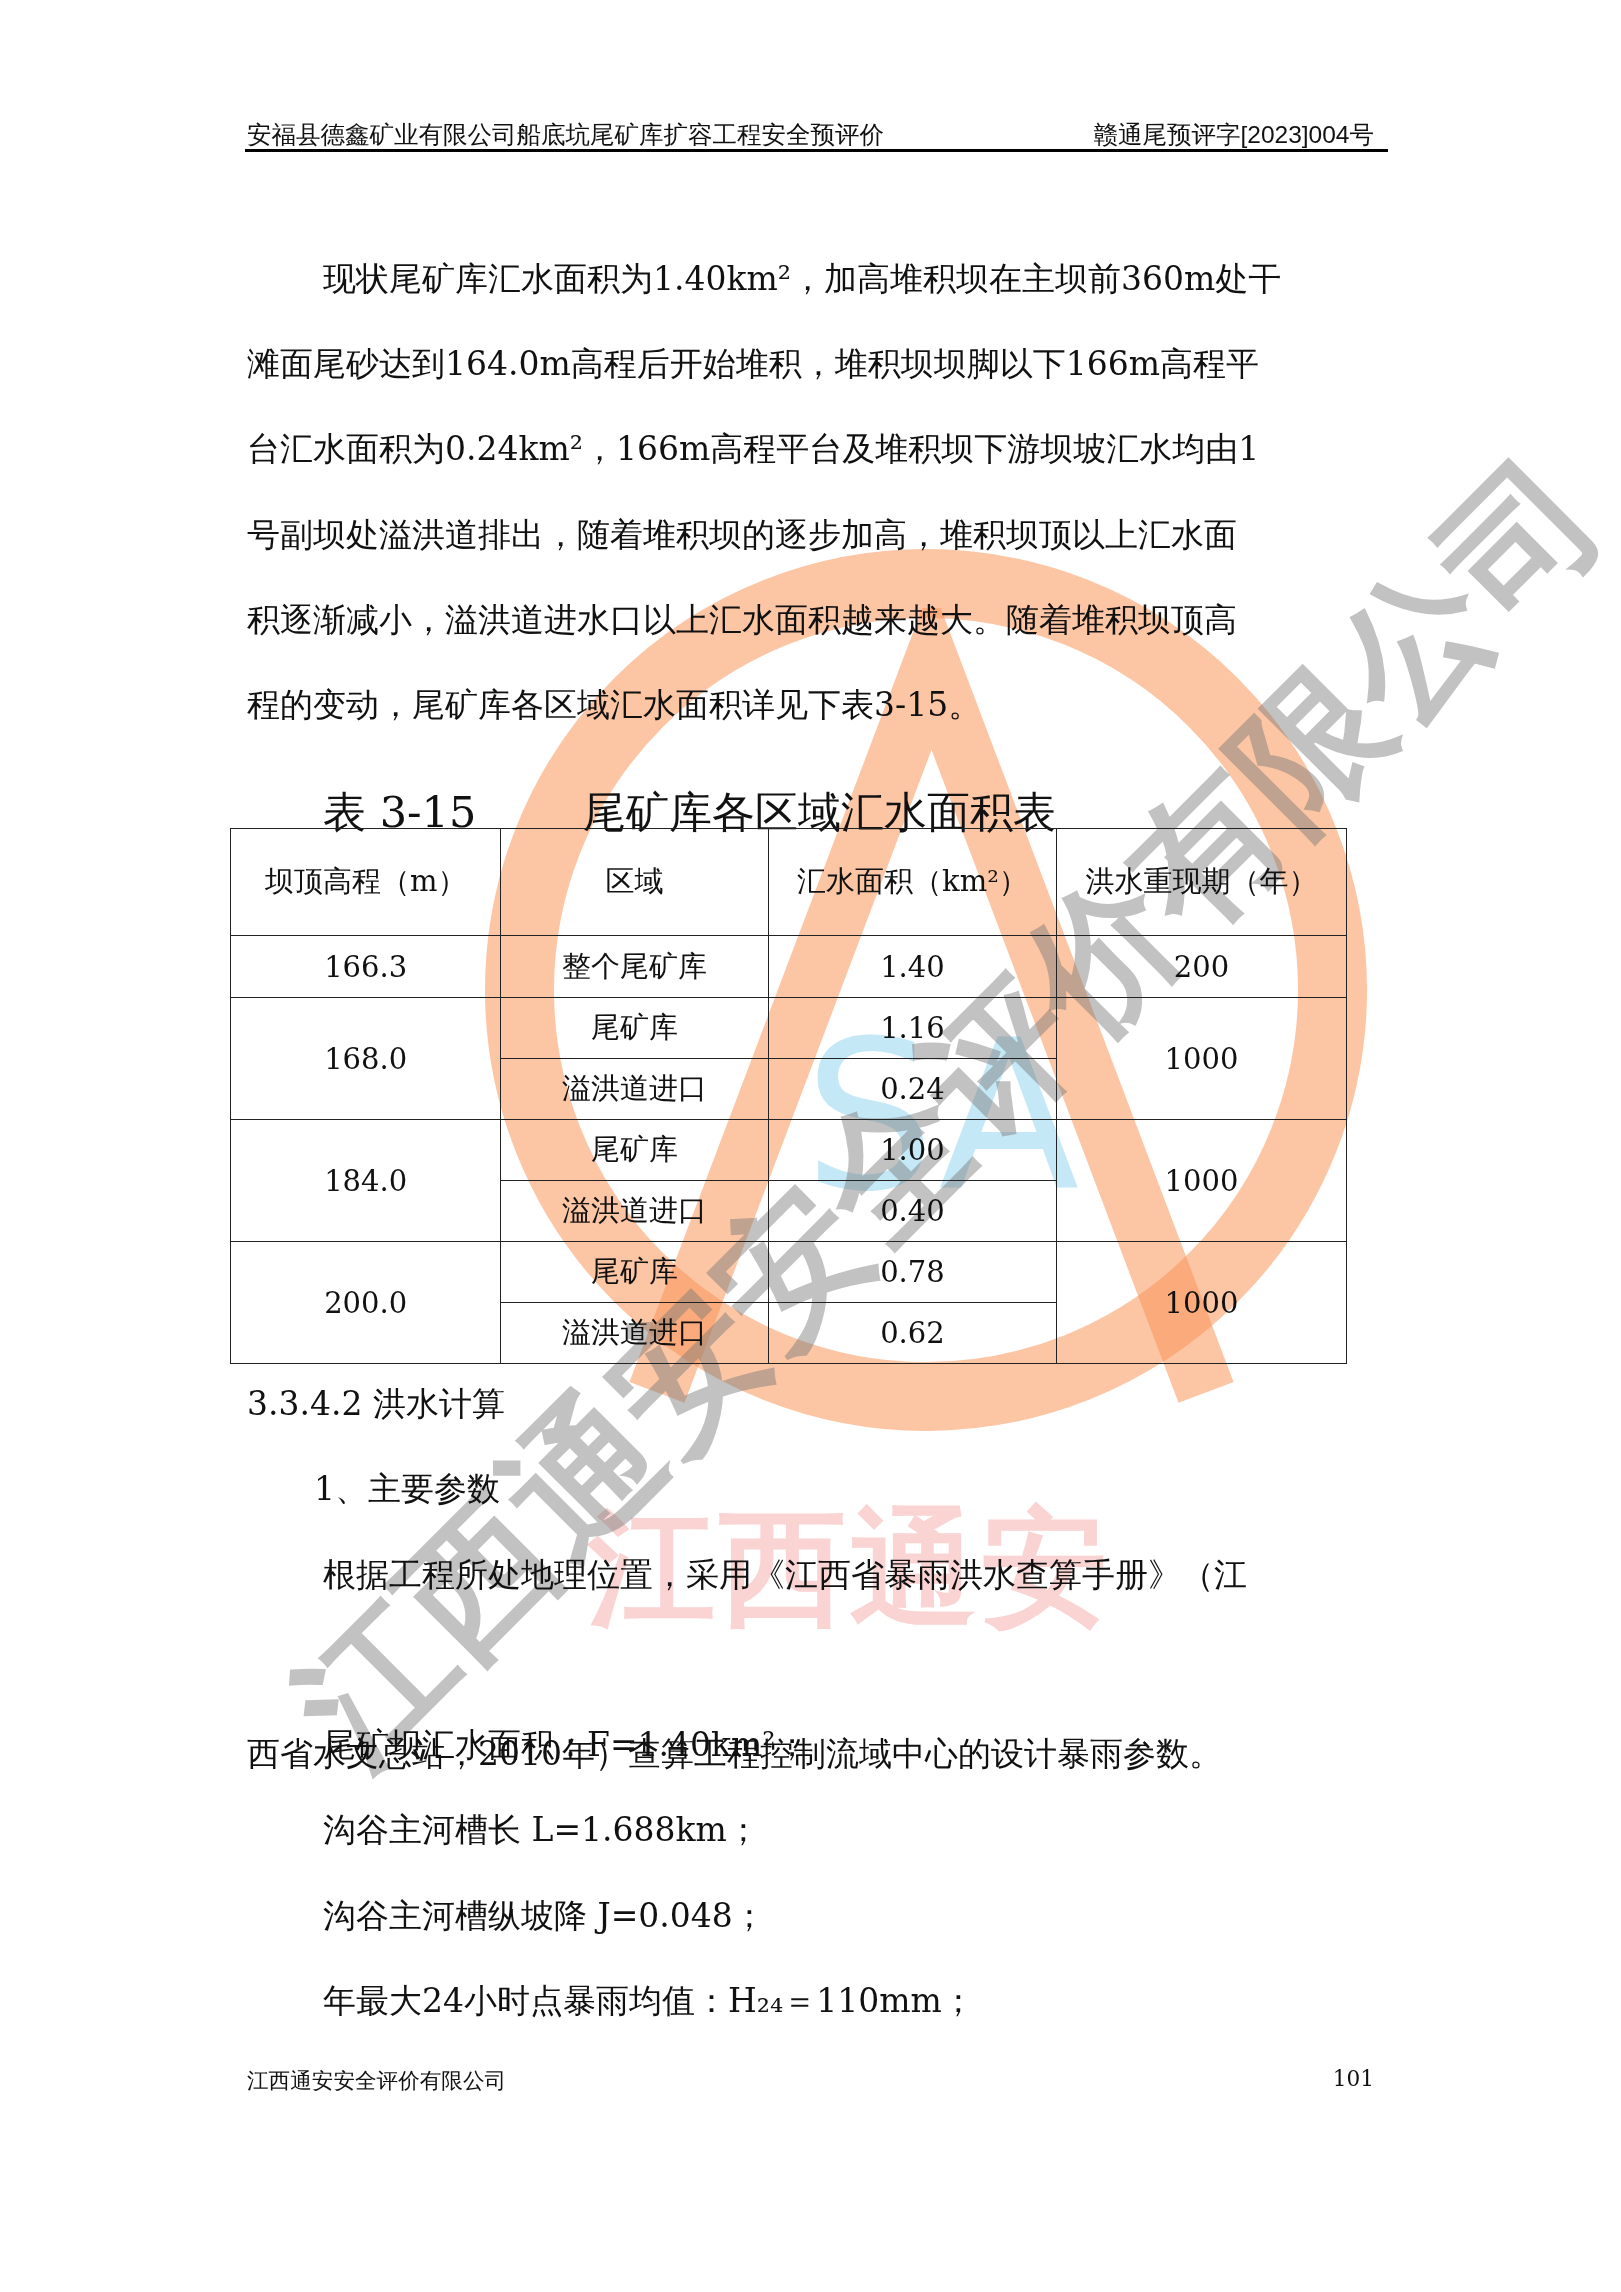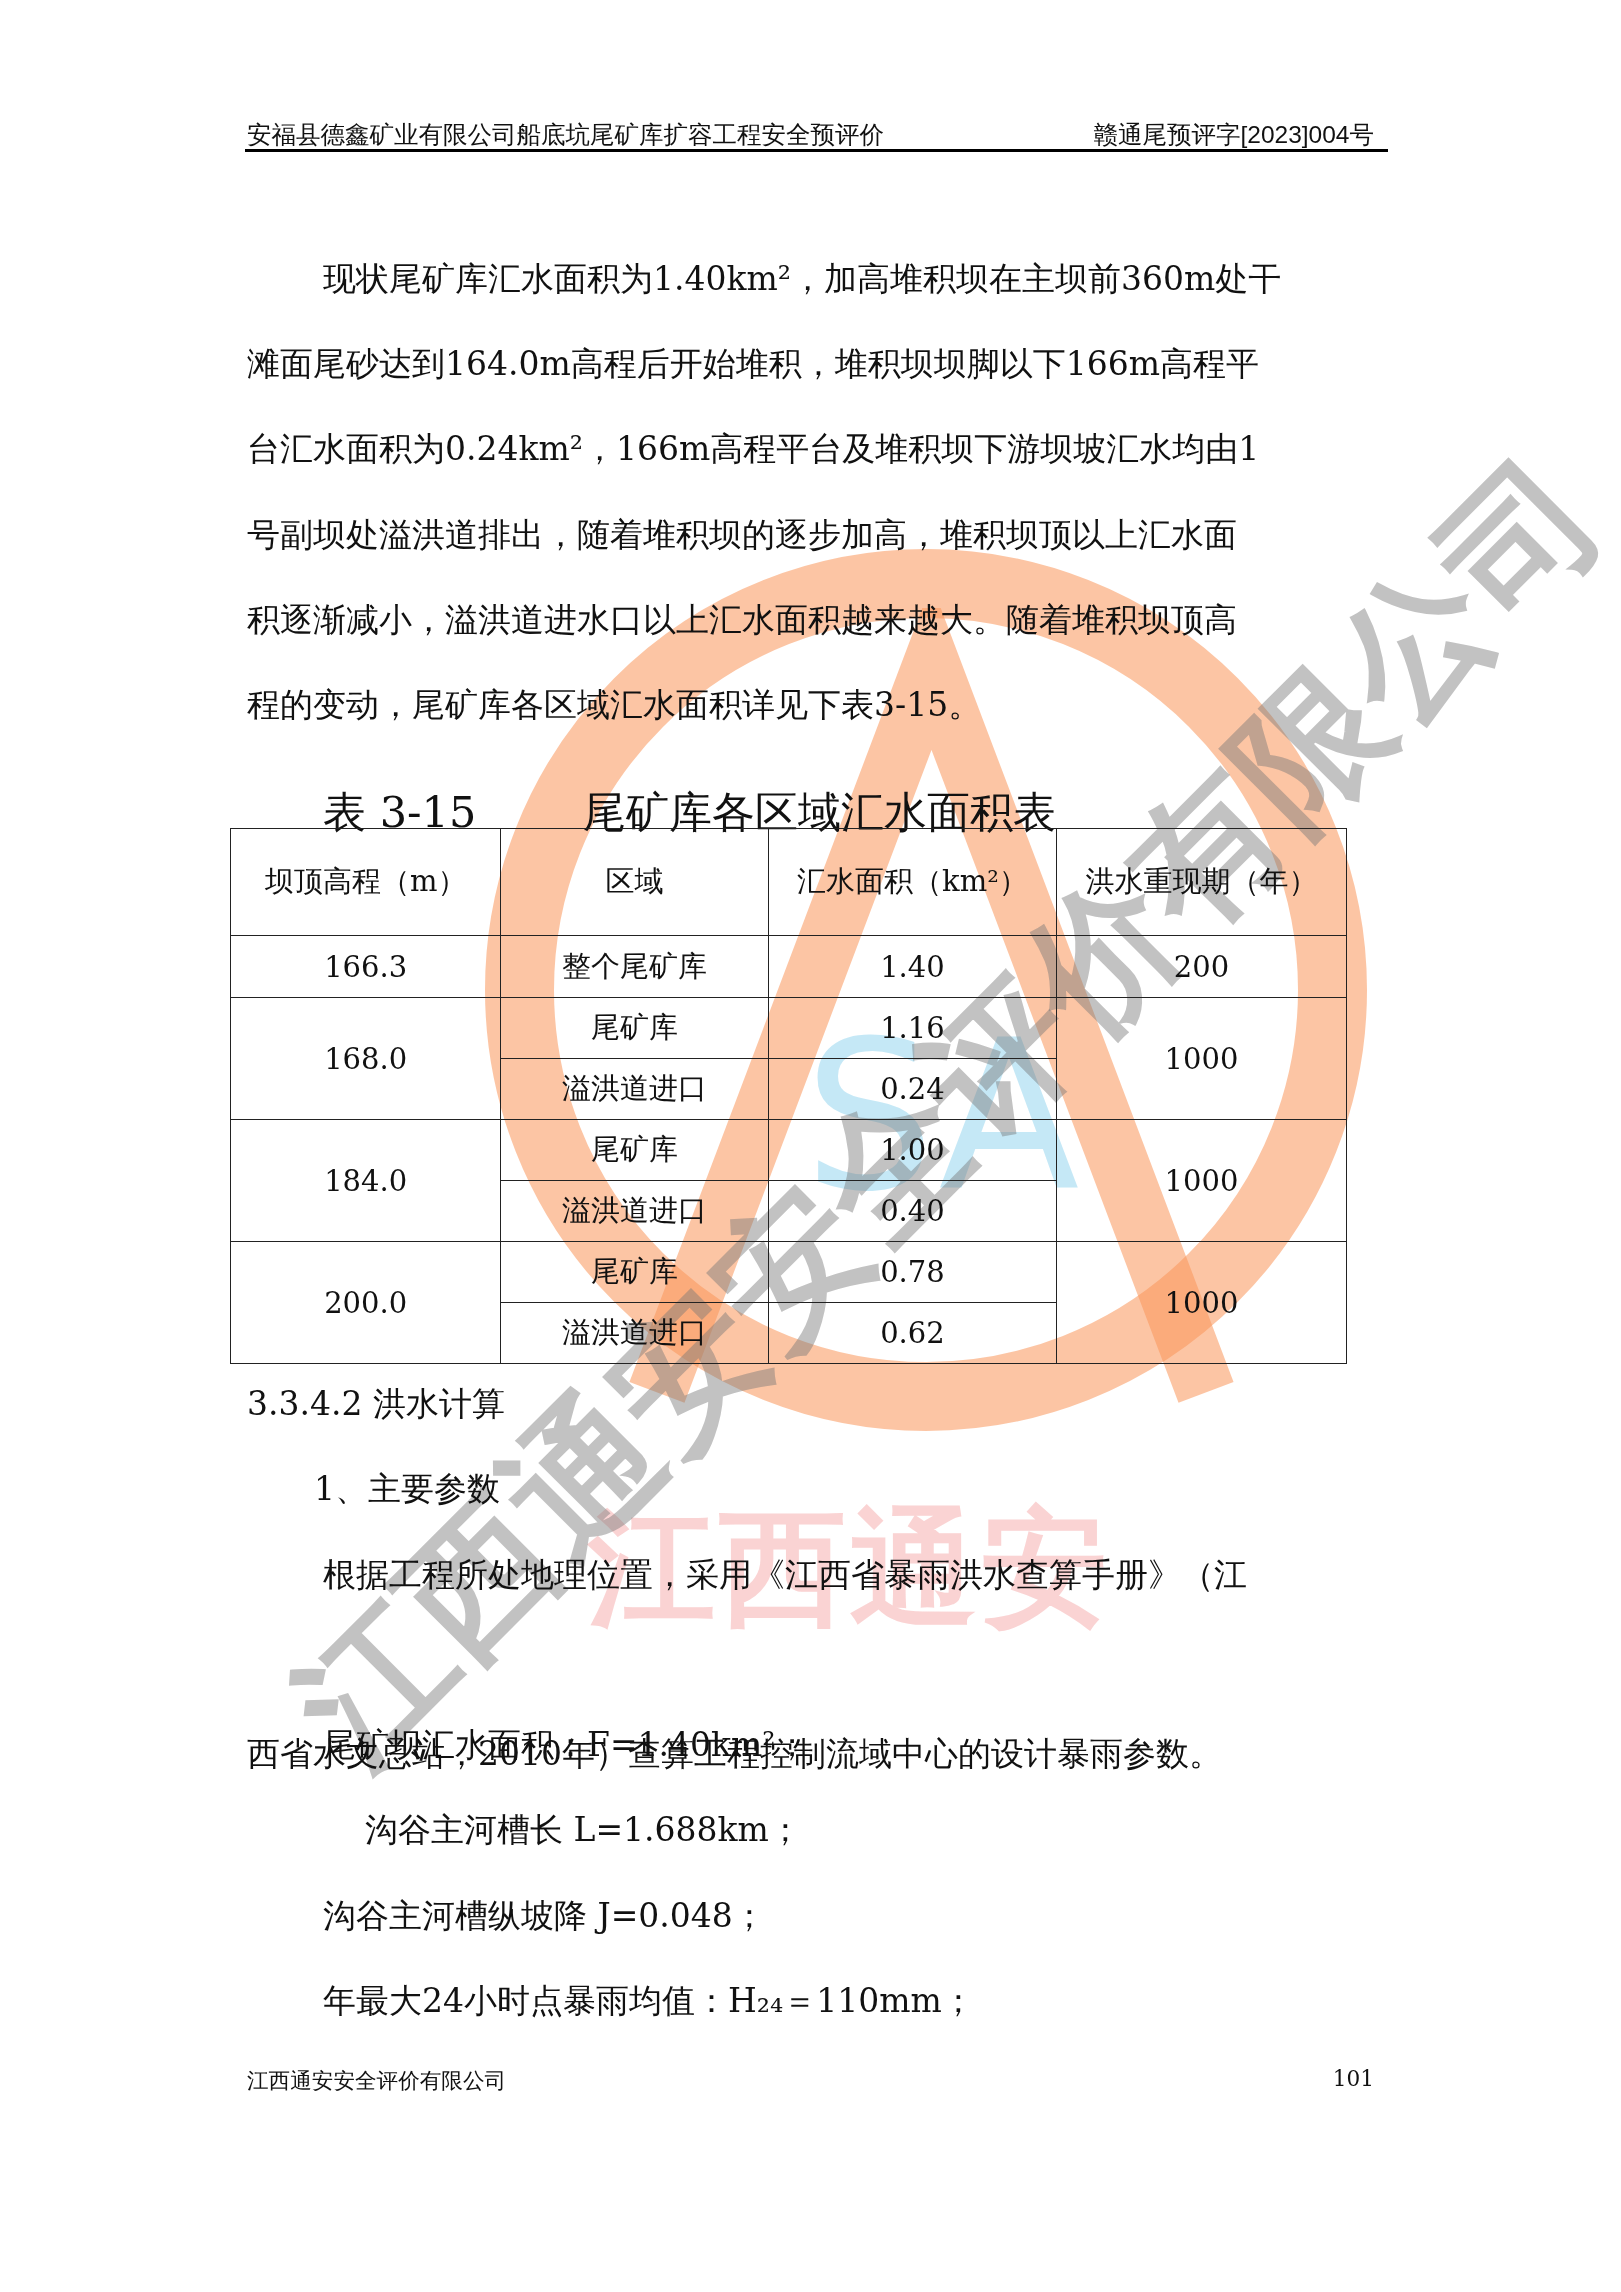--- a/index.html
+++ b/index.html
@@ -102,19 +102,19 @@
     <td>0.62</td>
   </tr>
 </tbody>
   </table>
 
 <div class="abs heading">3.3.4.2 洪水计算</div>
 <div class="line" style="top:1467px;left:314px;">1、主要参数</div>
 <div class="line" style="top:1553px;left:323px;">根据工程所处地理位置，采用《江西省暴雨洪水查算手册》（江</div>
 <div class="line" style="top:1732px;">西省水文总站，2010年）查算工程控制流域中心的设计暴雨参数。</div>
 <div class="line" style="top:1723px;left:323px;">尾矿坝汇水面积：F=1.40km²；</div>
-<div class="line" style="top:1808px;left:323px;margin-left:42px;">沟谷主河槽长 L=1.688km；</div>
+<div class="line" style="top:1808px;left:323px;">沟谷主河槽长 L=1.688km；</div>
 <div class="line" style="top:1894px;left:323px;text-align:right;">沟谷主河槽纵坡降 J=0.048；</div>
 <div class="line" style="top:1979px;left:323px;">年最大24小时点暴雨均值：H₂₄＝110mm；</div>
 
 <div class="abs footer-left">江西通安安全评价有限公司</div>
 <div class="abs footer-right">101</div>
 
 
 </body></html>

